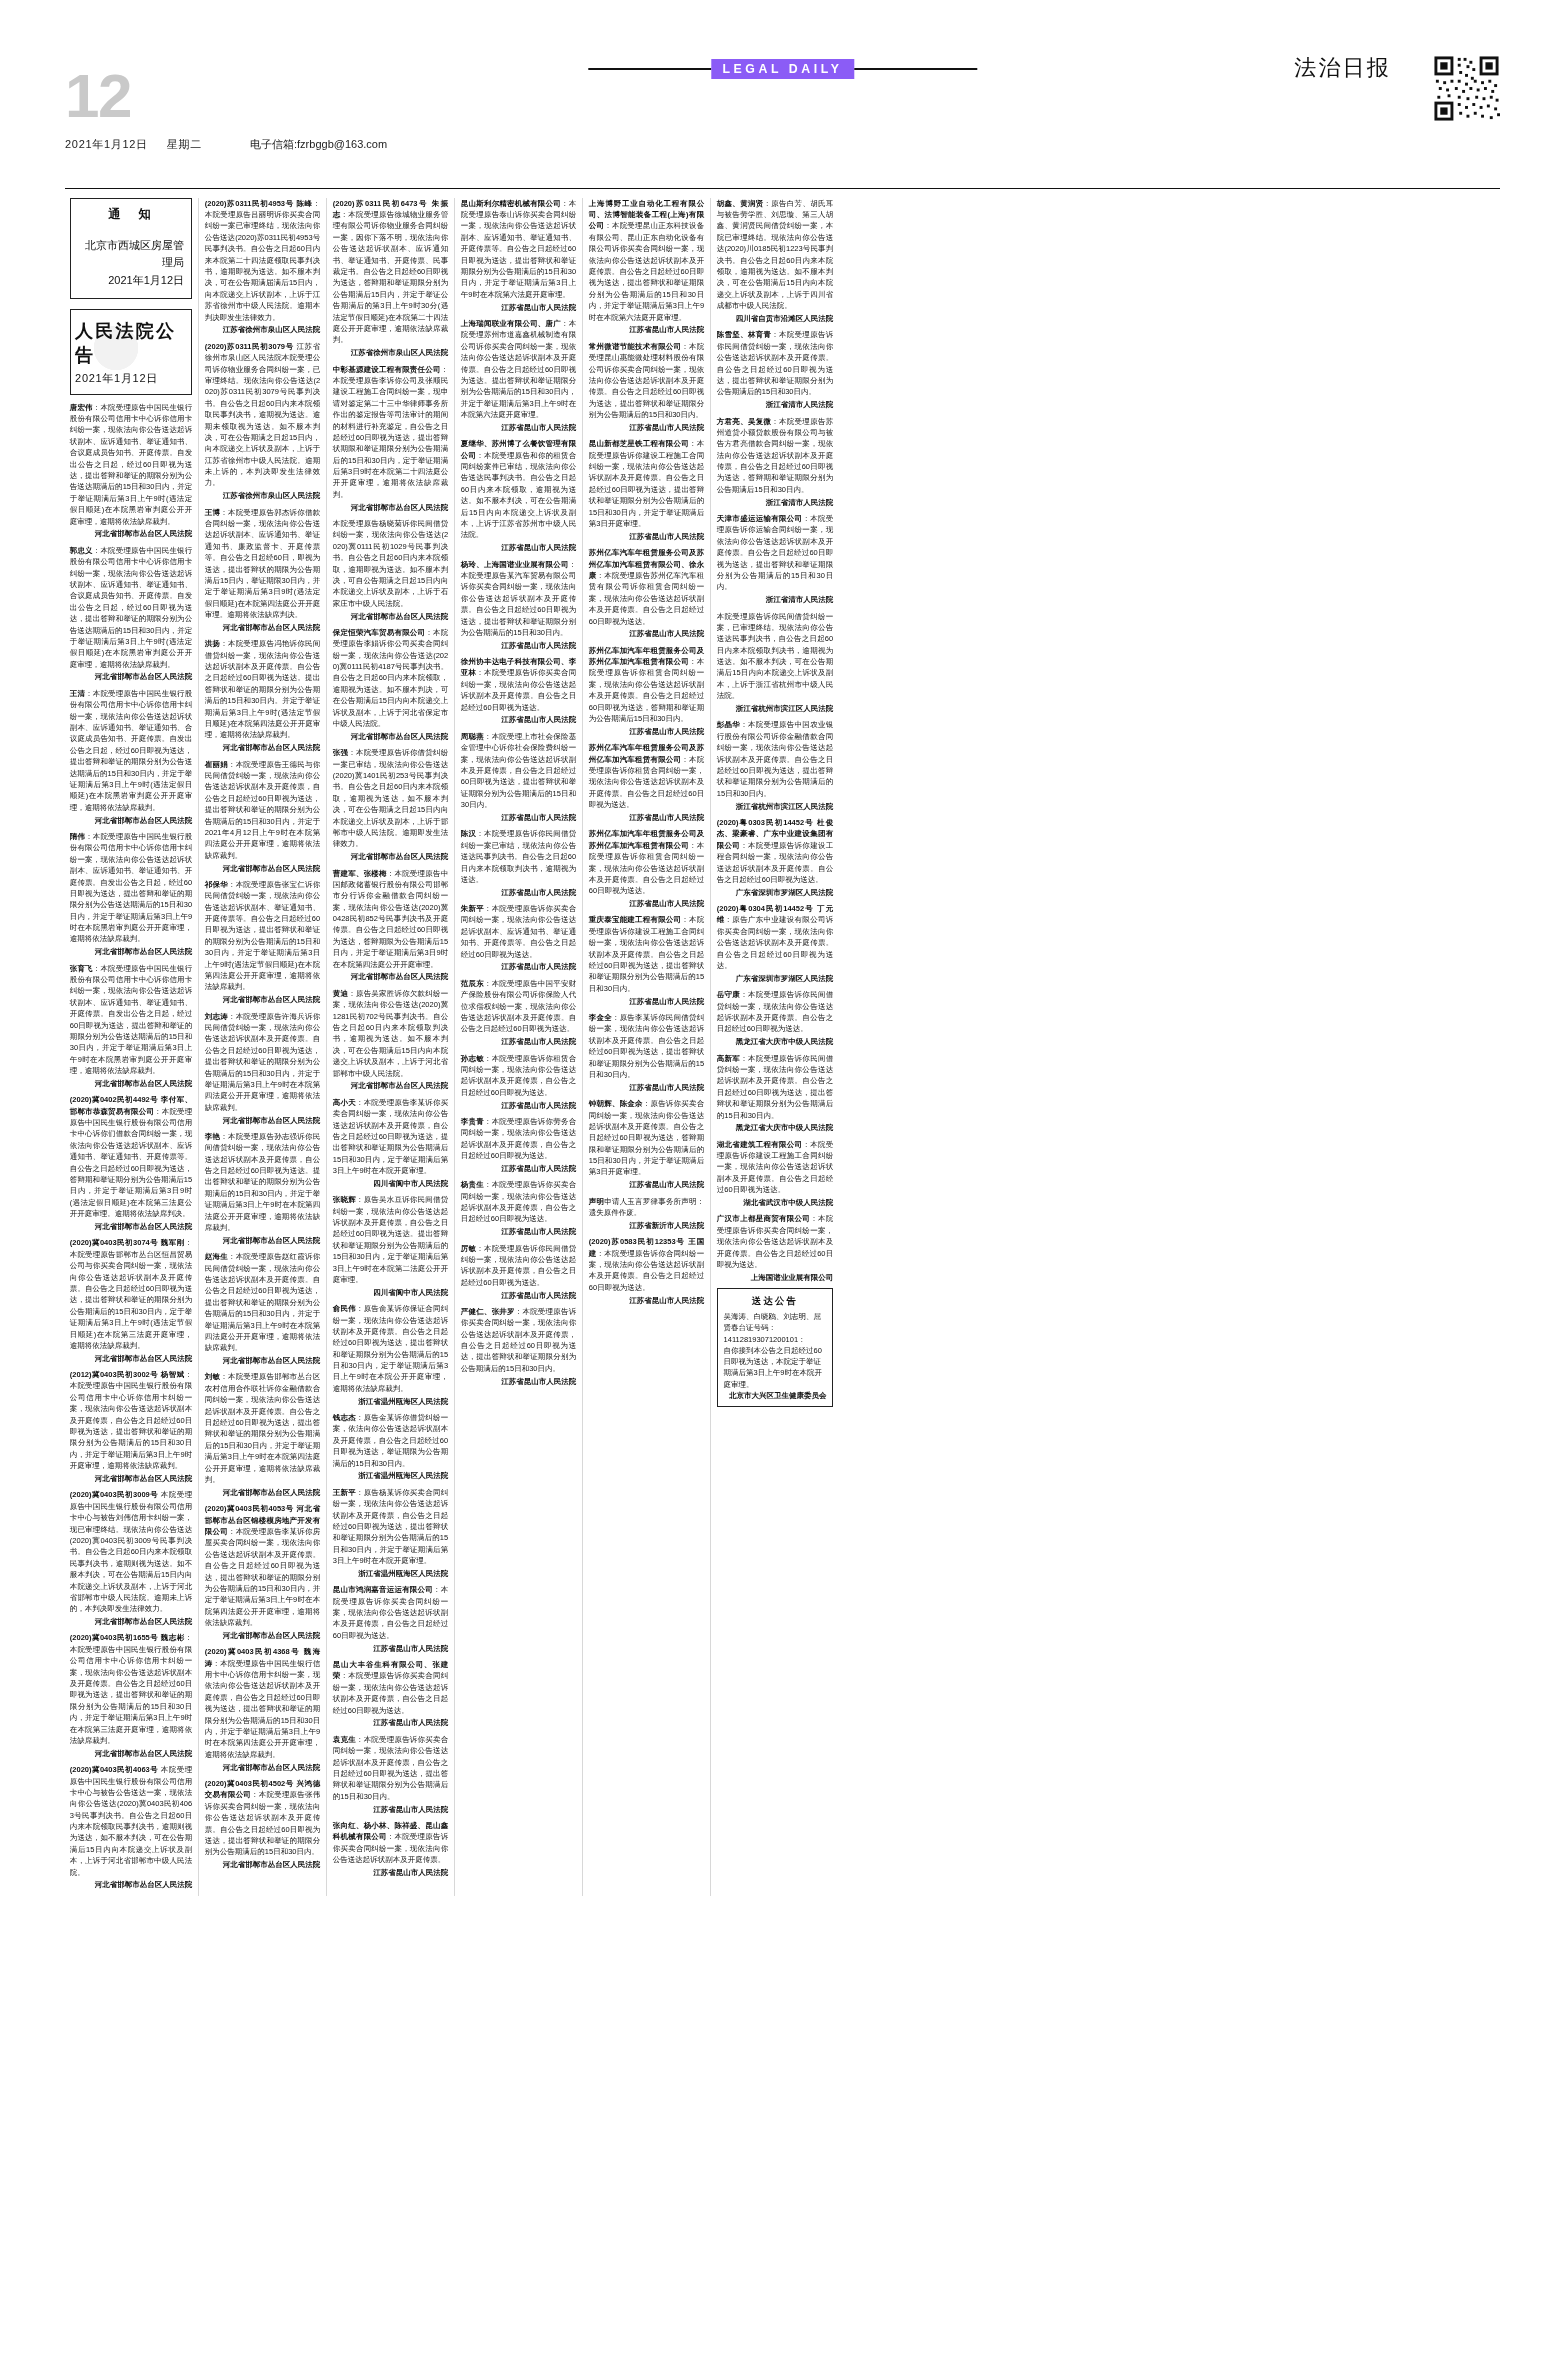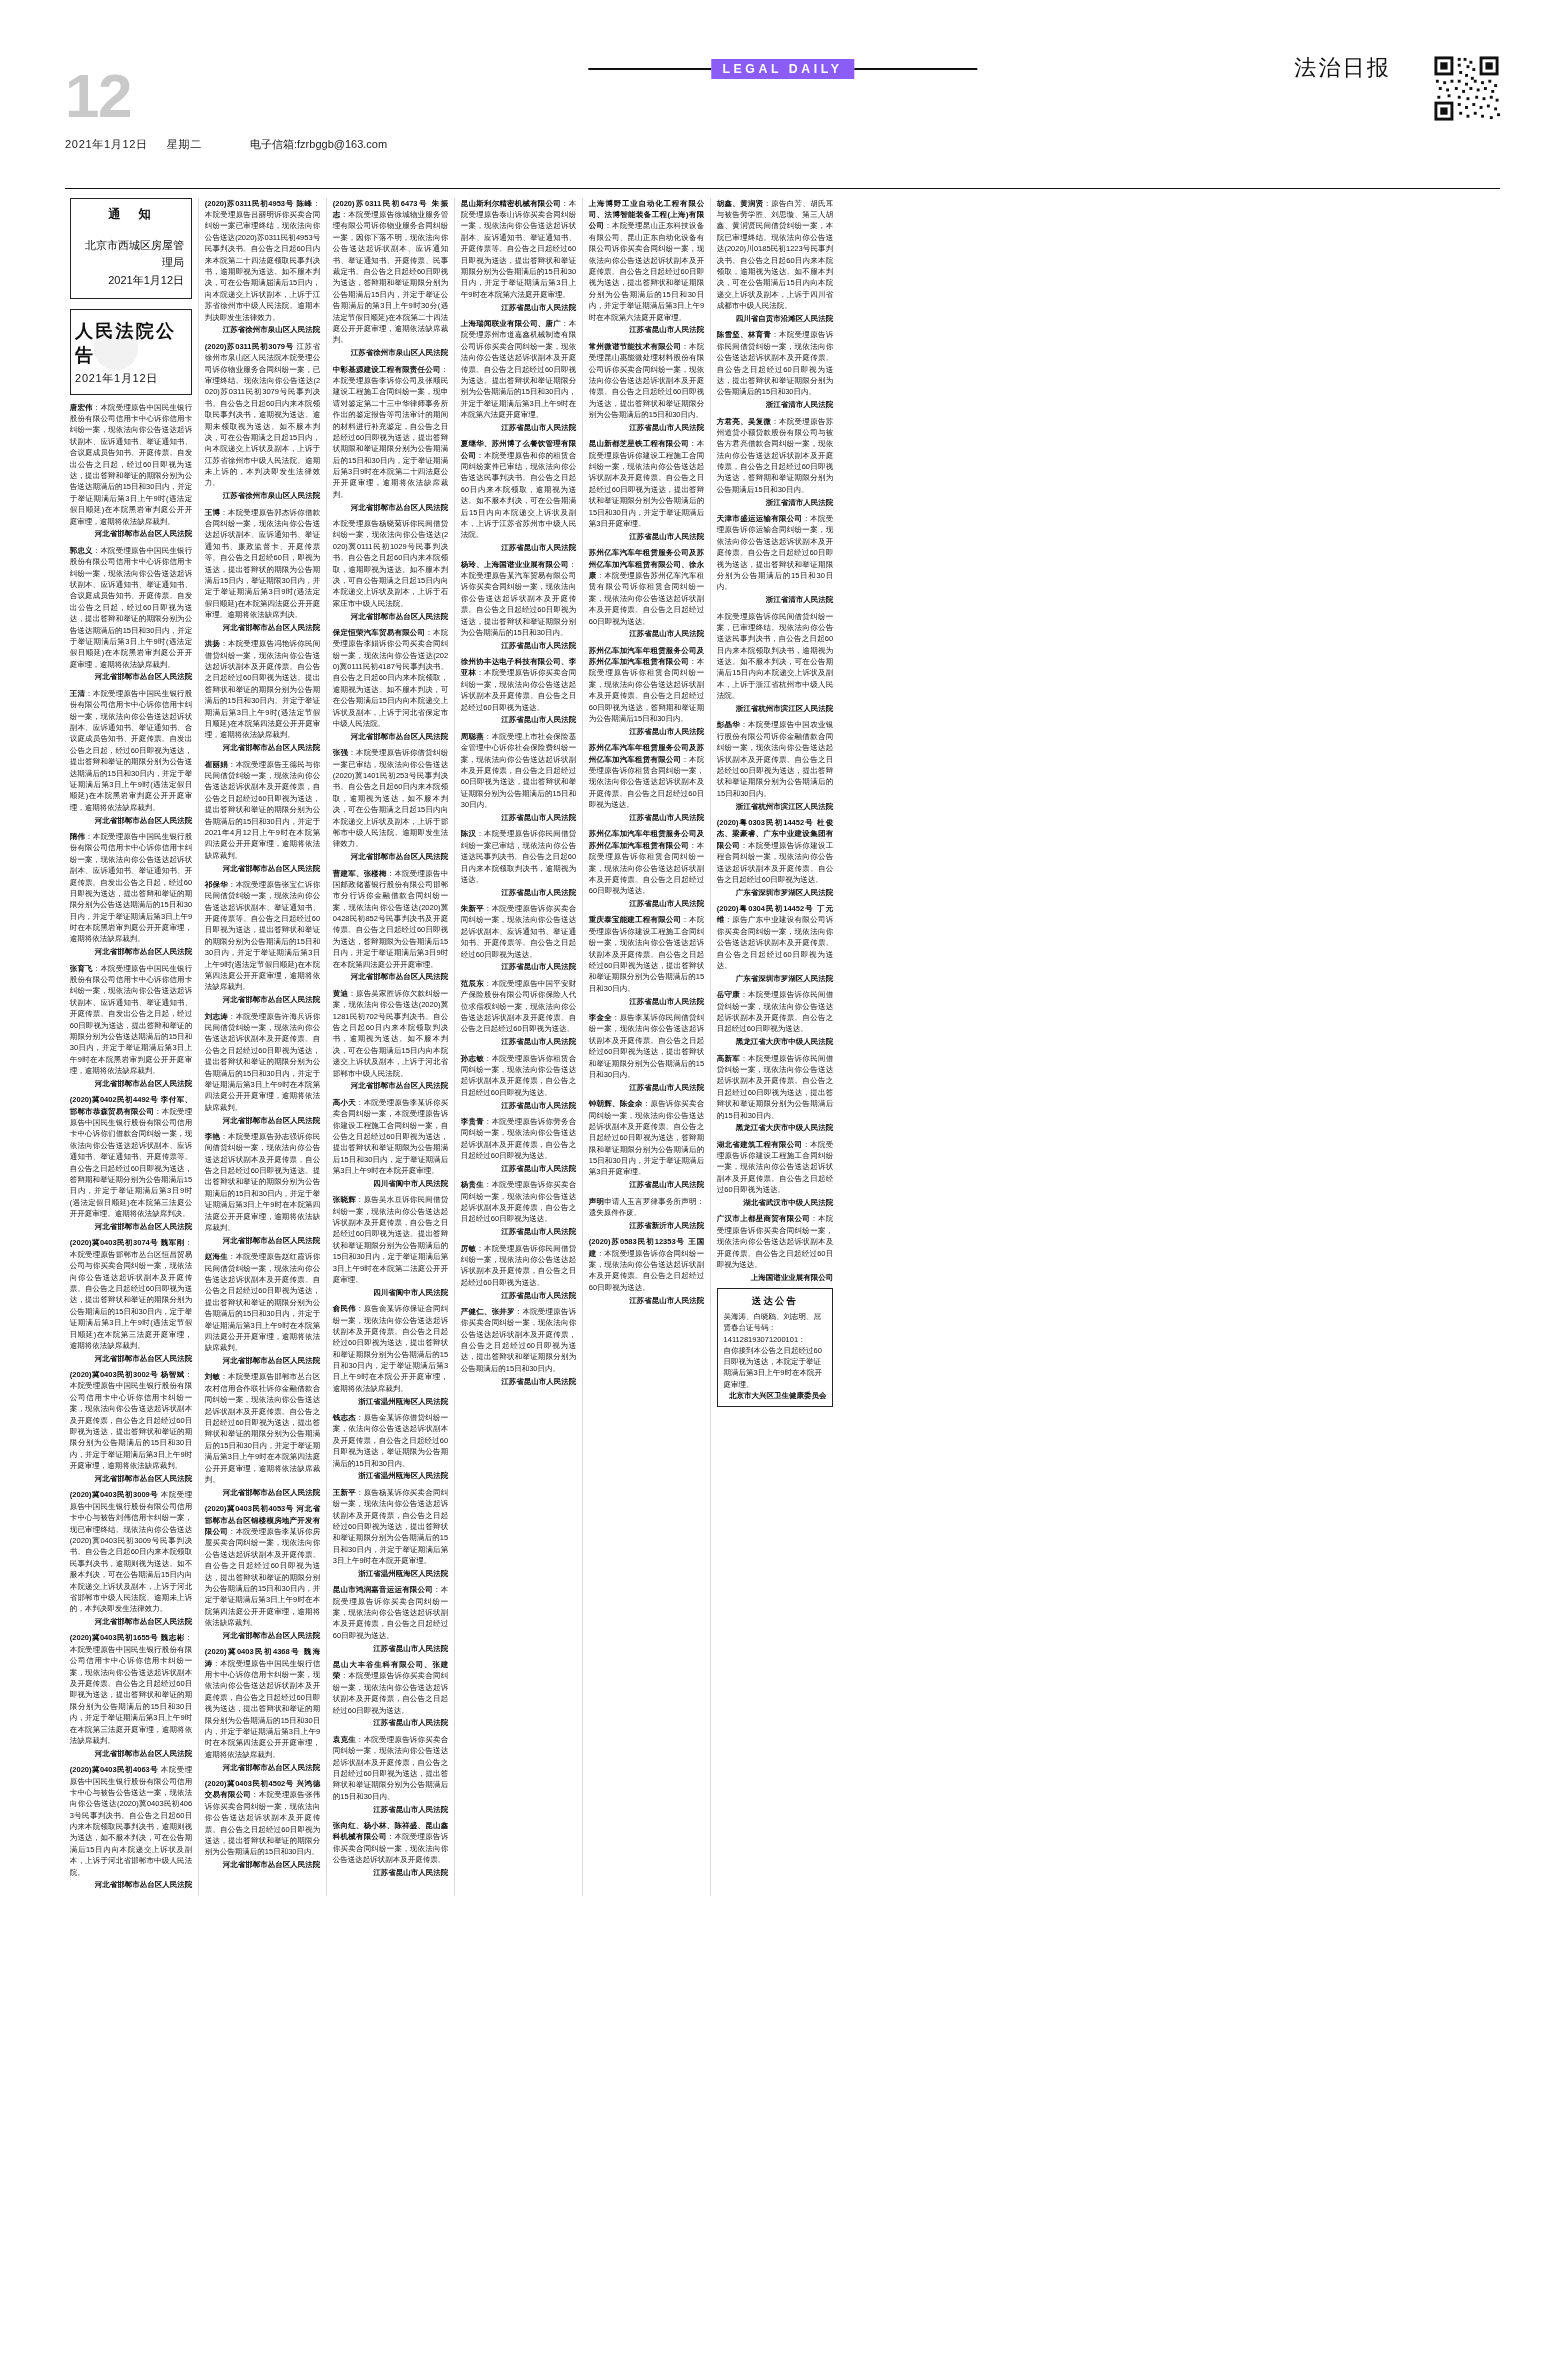--- a/index.html
+++ b/index.html
@@ -156,21 +156,21 @@
       </div>
 
       <div>
           <div class="art"><span class="lead">唐宏伟</span><span>：本院受理原告中国民生银行股份有限公司信用卡中心诉你信用卡纠纷一案，现依法向你公告送达起诉状副本、应诉通知书、举证通知书、合议庭成员告知书、开庭传票。自发出公告之日起，经过60日即视为送达，提出答辩和举证的期限分别为公告送达期满后的15日和30日内，并定于举证期满后第3日上午9时(遇法定假日顺延)在本院黑岩审判庭公开开庭审理，逾期将依法缺席裁判。</span><span class="court">河北省邯郸市丛台区人民法院</span></div>
           <div class="art"><span class="lead">郭忠义</span><span>：本院受理原告中国民生银行股份有限公司信用卡中心诉你信用卡纠纷一案，现依法向你公告送达起诉状副本、应诉通知书、举证通知书、合议庭成员告知书、开庭传票。自发出公告之日起，经过60日即视为送达，提出答辩和举证的期限分别为公告送达期满后的15日和30日内，并定于举证期满后第3日上午9时(遇法定假日顺延)在本院黑岩审判庭公开开庭审理，逾期将依法缺席裁判。</span><span class="court">河北省邯郸市丛台区人民法院</span></div>
           <div class="art"><span class="lead">王清</span><span>：本院受理原告中国民生银行股份有限公司信用卡中心诉你信用卡纠纷一案，现依法向你公告送达起诉状副本、应诉通知书、举证通知书、合议庭成员告知书、开庭传票。自发出公告之日起，经过60日即视为送达，提出答辩和举证的期限分别为公告送达期满后的15日和30日内，并定于举证期满后第3日上午9时(遇法定假日顺延)在本院黑岩审判庭公开开庭审理，逾期将依法缺席裁判。</span><span class="court">河北省邯郸市丛台区人民法院</span></div>
           <div class="art"><span class="lead">隋伟</span><span>：本院受理原告中国民生银行股份有限公司信用卡中心诉你信用卡纠纷一案，现依法向你公告送达起诉状副本、应诉通知书、举证通知书、开庭传票。自发出公告之日起，经过60日即视为送达，提出答辩和举证的期限分别为公告送达期满后的15日和30日内，并定于举证期满后第3日上午9时在本院黑岩审判庭公开开庭审理，逾期将依法缺席裁判。</span><span class="court">河北省邯郸市丛台区人民法院</span></div>
           <div class="art"><span class="lead">张育飞</span><span>：本院受理原告中国民生银行股份有限公司信用卡中心诉你信用卡纠纷一案，现依法向你公告送达起诉状副本、应诉通知书、举证通知书、开庭传票。自发出公告之日起，经过60日即视为送达，提出答辩和举证的期限分别为公告送达期满后的15日和30日内，并定于举证期满后第3日上午9时在本院黑岩审判庭公开开庭审理，逾期将依法缺席裁判。</span><span class="court">河北省邯郸市丛台区人民法院</span></div>
           <div class="art"><span class="casenum">(2020)冀0402民初4492号</span> <span class="lead">李付军、邯郸市恭森贸易有限公司</span><span>：本院受理原告中国民生银行股份有限公司信用卡中心诉你们借款合同纠纷一案，现依法向你公告送达起诉状副本、应诉通知书、举证通知书、开庭传票等。自公告之日起经过60日即视为送达，答辩期和举证期分别为公告期满后15日内，并定于举证期满后第3日9时(遇法定假日顺延)在本院第三法庭公开开庭审理。逾期将依法缺席判决。</span><span class="court">河北省邯郸市丛台区人民法院</span></div>
           <div class="art"><span class="casenum">(2020)冀0403民初3074号</span> <span class="lead">魏军刚</span><span>：本院受理原告邯郸市丛台区恒昌贸易公司与你买卖合同纠纷一案，现依法向你公告送达起诉状副本及开庭传票。自公告之日起经过60日即视为送达，提出答辩状和举证的期限分别为公告期满后的15日和30日内，定于举证期满后第3日上午9时(遇法定节假日顺延)在本院第三法庭开庭审理，逾期将依法缺席裁判。</span><span class="court">河北省邯郸市丛台区人民法院</span></div>
-          <div class="art"><span class="casenum">(2020)冀0403民初3002号</span> <span class="lead">杨智斌</span><span>：本院受理原告中国民生银行股份有限公司信用卡中心诉你信用卡纠纷一案，现依法向你公告送达起诉状副本及开庭传票，自公告之日起经过60日即视为送达，提出答辩状和举证的期限分别为公告期满后的15日和30日内，并定于举证期满后第3日上午9时开庭审理，逾期将依法缺席裁判。</span><span class="court">河北省邯郸市丛台区人民法院</span></div>
+          <div class="art"><span class="casenum">(2012)冀0403民初3002号</span> <span class="lead">杨智斌</span><span>：本院受理原告中国民生银行股份有限公司信用卡中心诉你信用卡纠纷一案，现依法向你公告送达起诉状副本及开庭传票，自公告之日起经过60日即视为送达，提出答辩状和举证的期限分别为公告期满后的15日和30日内，并定于举证期满后第3日上午9时开庭审理，逾期将依法缺席裁判。</span><span class="court">河北省邯郸市丛台区人民法院</span></div>
           <div class="art"><span class="casenum">(2020)冀0403民初3009号</span> <span>本院受理原告中国民生银行股份有限公司信用卡中心与被告刘伟信用卡纠纷一案，现已审理终结。现依法向你公告送达(2020)冀0403民初3009号民事判决书。自公告之日起60日内来本院领取民事判决书，逾期则视为送达。如不服本判决，可在公告期满后15日内向本院递交上诉状及副本，上诉于河北省邯郸市中级人民法院。逾期未上诉的，本判决即发生法律效力。</span><span class="court">河北省邯郸市丛台区人民法院</span></div>
           <div class="art"><span class="casenum">(2020)冀0403民初1655号</span> <span class="lead">魏志彬</span><span>：本院受理原告中国民生银行股份有限公司信用卡中心诉你信用卡纠纷一案，现依法向你公告送达起诉状副本及开庭传票。自公告之日起经过60日即视为送达，提出答辩状和举证的期限分别为公告期满后的15日和30日内，并定于举证期满后第3日上午9时在本院第三法庭开庭审理，逾期将依法缺席裁判。</span><span class="court">河北省邯郸市丛台区人民法院</span></div>
           <div class="art"><span class="casenum">(2020)冀0403民初4063号</span> <span>本院受理原告中国民生银行股份有限公司信用卡中心与被告公告送达一案，现依法向你公告送达(2020)冀0403民初4063号民事判决书。自公告之日起60日内来本院领取民事判决书，逾期则视为送达，如不服本判决，可在公告期满后15日内向本院递交上诉状及副本，上诉于河北省邯郸市中级人民法院。</span><span class="court">河北省邯郸市丛台区人民法院</span></div>
         </div>
     </div>
 
     <div class="col">
         <div>
           <div class="art"><span class="casenum">(2020)苏0311民初4953号</span> <span class="lead">陈峰</span><span>：本院受理原告吕丽明诉你买卖合同纠纷一案已审理终结，现依法向你公告送达(2020)苏0311民初4953号民事判决书。自公告之日起60日内来本院第二十四法庭领取民事判决书，逾期即视为送达。如不服本判决，可在公告期满届满后15日内，向本院递交上诉状副本，上诉于江苏省徐州市中级人民法院。逾期本判决即发生法律效力。</span><span class="court">江苏省徐州市泉山区人民法院</span></div>
           <div class="art"><span class="casenum">(2020)苏0311民初3079号</span> <span>江苏省徐州市泉山区人民法院本院受理公司诉你物业服务合同纠纷一案，已审理终结。现依法向你公告送达(2020)苏0311民初3079号民事判决书。自公告之日起60日内来本院领取民事判决书，逾期视为送达。逾期未领取视为送达。如不服本判决，可在公告期满之日起15日内，向本院递交上诉状及副本，上诉于江苏省徐州市中级人民法院。逾期未上诉的，本判决即发生法律效力。</span><span class="court">江苏省徐州市泉山区人民法院</span></div>
@@ -189,21 +189,21 @@
       </div>
     <div class="col">
         <div>
           <div class="art"><span class="casenum">(2020)苏0311民初6473号</span> <span class="lead">朱振志</span><span>：本院受理原告徐城物业服务管理有限公司诉你物业服务合同纠纷一案，因你下落不明，现依法向你公告送达起诉状副本、应诉通知书、举证通知书、开庭传票、民事裁定书。自公告之日起经60日即视为送达，答辩期和举证期限分别为公告期满后15日内，并定于举证公告期满后的第3日上午9时30分(遇法定节假日顺延)在本院第二十四法庭公开开庭审理，逾期依法缺席裁判。</span><span class="court">江苏省徐州市泉山区人民法院</span></div>
           <div class="art"><span class="lead">中彰基源建设工程有限责任公司</span><span>：本院受理原告李诉你公司及张顺民建设工程施工合同纠纷一案，现申请对鉴定第二十三中华律师事务所作出的鉴定报告等司法审计的期间的材料进行补充鉴定，自公告之日起经过60日即视为送达，提出答辩状期限和举证期限分别为公告期满后的15日和30日内，定于举证期满后第3日9时在本院第二十四法庭公开开庭审理，逾期将依法缺席裁判。</span><span class="court">河北省邯郸市丛台区人民法院</span></div>
           <div class="art"><span>本院受理原告杨晓菊诉你民间借贷纠纷一案，现依法向你公告送达(2020)冀0111民初1029号民事判决书。自公告之日起60日内来本院领取，逾期即视为送达。如不服本判决，可自公告期满之日起15日内向本院递交上诉状及副本，上诉于石家庄市中级人民法院。</span><span class="court">河北省邯郸市丛台区人民法院</span></div>
           <div class="art"><span class="lead">保定恒荣汽车贸易有限公司</span><span>：本院受理原告李娟诉你公司买卖合同纠纷一案，现依法向你公告送达(2020)冀0111民初4187号民事判决书。自公告之日起60日内来本院领取，逾期视为送达。如不服本判决，可在公告期满后15日内向本院递交上诉状及副本，上诉于河北省保定市中级人民法院。</span><span class="court">河北省邯郸市丛台区人民法院</span></div>
           <div class="art"><span class="lead">张强</span><span>：本院受理原告诉你借贷纠纷一案已审结，现依法向你公告送达(2020)冀1401民初253号民事判决书。自公告之日起60日内来本院领取，逾期视为送达，如不服本判决，可在公告期满之日起15日内向本院递交上诉状及副本，上诉于邯郸市中级人民法院。逾期即发生法律效力。</span><span class="court">河北省邯郸市丛台区人民法院</span></div>
           <div class="art"><span class="lead">曹建军、张楼梅</span><span>：本院受理原告中国邮政储蓄银行股份有限公司邯郸市分行诉你金融借款合同纠纷一案，现依法向你公告送达(2020)冀0428民初852号民事判决书及开庭传票。自公告之日起经过60日即视为送达，答辩期限为公告期满后15日内，并定于举证期满后第3日9时在本院第四法庭公开开庭审理。</span><span class="court">河北省邯郸市丛台区人民法院</span></div>
           <div class="art"><span class="lead">黄迪</span><span>：原告吴家胜诉你欠款纠纷一案，现依法向你公告送达(2020)冀1281民初702号民事判决书。自公告之日起60日内来本院领取判决书，逾期视为送达。如不服本判决，可在公告期满后15日内向本院递交上诉状及副本，上诉于河北省邯郸市中级人民法院。</span><span class="court">河北省邯郸市丛台区人民法院</span></div>
-          <div class="art"><span class="lead">高小天</span><span>：本院受理原告李某诉你买卖合同纠纷一案，本院受理原告诉你建设工程施工合同纠纷一案，自公告之日起经过60日即视为送达，提出答辩状和举证期限为公告期满后15日和30日内，定于举证期满后第3日上午9时在本院开庭审理。</span><span class="court">四川省阆中市人民法院</span></div>
+          <div class="art"><span class="lead">高小天</span><span>：本院受理原告李某诉你买卖合同纠纷一案，现依法向你公告送达起诉状副本及开庭传票，自公告之日起经过60日即视为送达，提出答辩状和举证期限为公告期满后15日和30日内，定于举证期满后第3日上午9时在本院开庭审理。</span><span class="court">四川省阆中市人民法院</span></div>
           <div class="art"><span class="lead">张晓辉</span><span>：原告吴水豆诉你民间借贷纠纷一案，现依法向你公告送达起诉状副本及开庭传票，自公告之日起经过60日即视为送达。提出答辩状和举证期限分别为公告期满后的15日和30日内，定于举证期满后第3日上午9时在本院第二法庭公开开庭审理。</span><span class="court">四川省阆中市人民法院</span></div>
           <div class="art"><span class="lead">俞民伟</span><span>：原告俞某诉你保证合同纠纷一案，现依法向你公告送达起诉状副本及开庭传票。自公告之日起经过60日即视为送达，提出答辩状和举证期限分别为公告期满后的15日和30日内，定于举证期满后第3日上午9时在本院公开开庭审理，逾期将依法缺席裁判。</span><span class="court">浙江省温州瓯海区人民法院</span></div>
           <div class="art"><span class="lead">钱志杰</span><span>：原告金某诉你借贷纠纷一案，依法向你公告送达起诉状副本及开庭传票，自公告之日起经过60日即视为送达，举证期限为公告期满后的15日和30日内。</span><span class="court">浙江省温州瓯海区人民法院</span></div>
           <div class="art"><span class="lead">王新平</span><span>：原告杨某诉你买卖合同纠纷一案，现依法向你公告送达起诉状副本及开庭传票，自公告之日起经过60日即视为送达，提出答辩状和举证期限分别为公告期满后的15日和30日内，并定于举证期满后第3日上午9时在本院开庭审理。</span><span class="court">浙江省温州瓯海区人民法院</span></div>
           <div class="art"><span class="lead">昆山市鸿润嘉音运运有限公司</span><span>：本院受理原告诉你买卖合同纠纷一案，现依法向你公告送达起诉状副本及开庭传票，自公告之日起经过60日即视为送达。</span><span class="court">江苏省昆山市人民法院</span></div>
           <div class="art"><span class="lead">昆山大丰谷生科有限公司、张建荣</span><span>：本院受理原告诉你买卖合同纠纷一案，现依法向你公告送达起诉状副本及开庭传票，自公告之日起经过60日即视为送达。</span><span class="court">江苏省昆山市人民法院</span></div>
           <div class="art"><span class="lead">袁克生</span><span>：本院受理原告诉你买卖合同纠纷一案，现依法向你公告送达起诉状副本及开庭传票，自公告之日起经过60日即视为送达，提出答辩状和举证期限分别为公告期满后的15日和30日内。</span><span class="court">江苏省昆山市人民法院</span></div>
           <div class="art"><span class="lead">张向红、杨小林、陈祥盛、昆山鑫科机械有限公司</span><span>：本院受理原告诉你买卖合同纠纷一案，现依法向你公告送达起诉状副本及开庭传票。</span><span class="court">江苏省昆山市人民法院</span></div>
         </div>
       </div>

